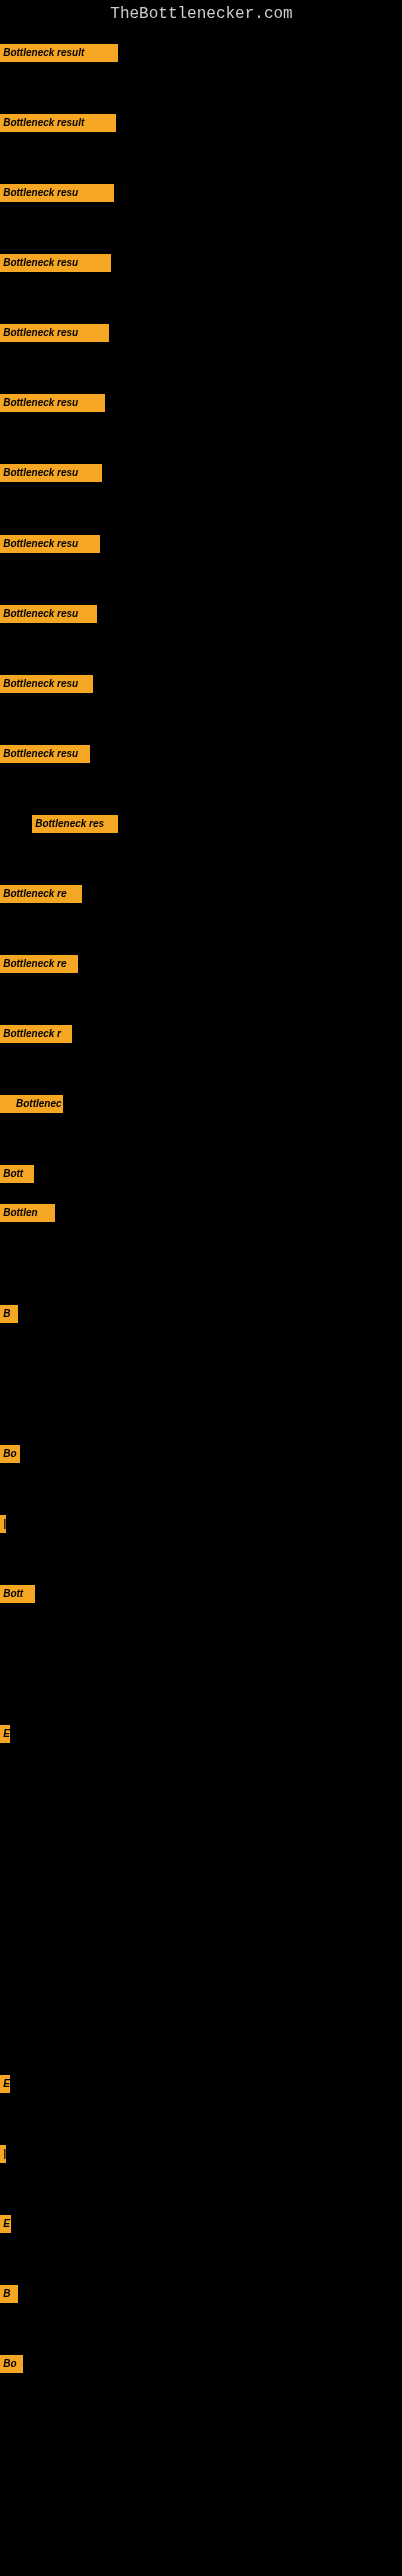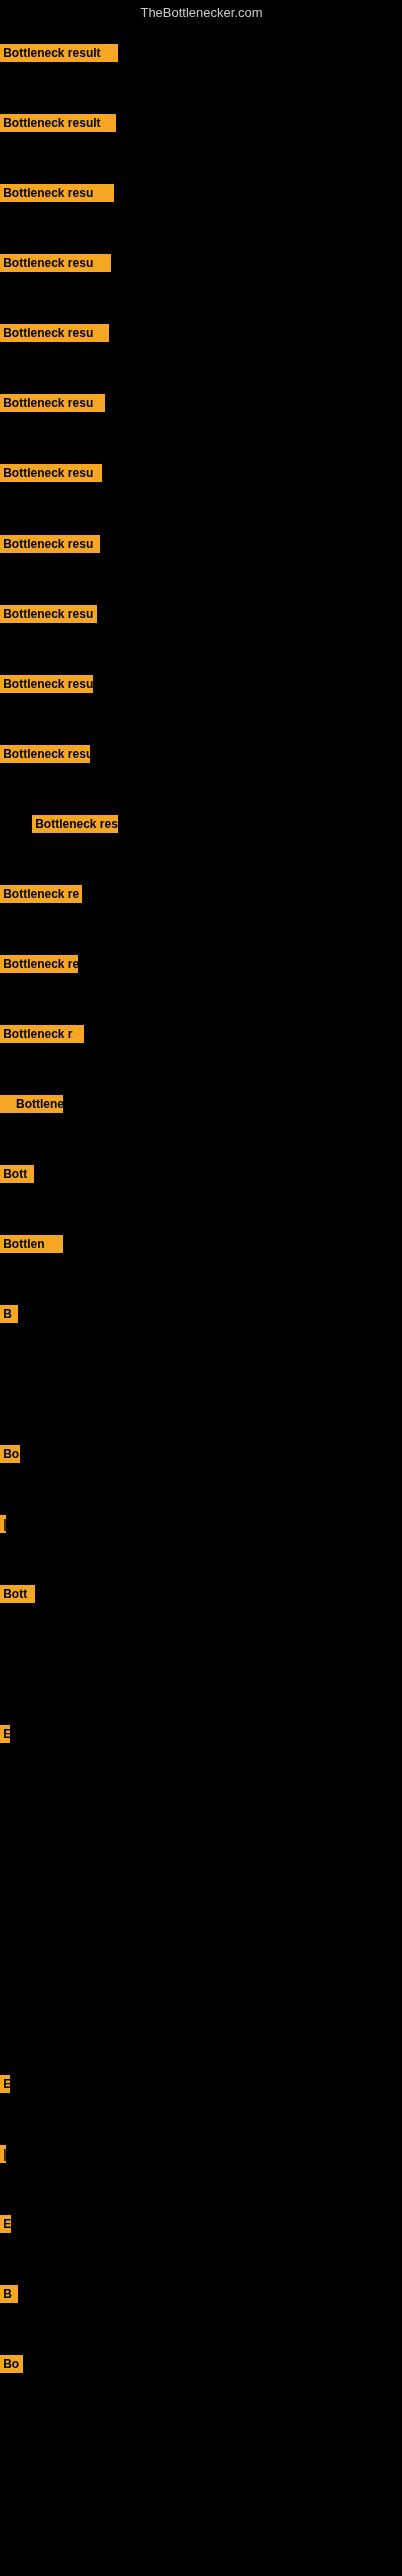--- a/index.html
+++ b/index.html
@@ -6,38 +6,40 @@
     body {
       background-color: #000;
       width: 403px;
       min-height: 2576px;
       font-family: Arial, sans-serif;
       position: relative;
     }
     .site-title {
       text-align: center;
       color: #ccc;
-      font-size: 13px;
+      font-size: 16px;
       padding: 4.8px 0 3.2px 0;
+      font-family: Liberation Mono, monospace;
     }
     .bottleneck-bar {
       position: absolute;
       left: 0;
       height: 17.7px;
       background-color: #f5a623;
       display: flex;
       align-items: center;
       padding-left: 3.2px;
       overflow: hidden;
     }
     .bottleneck-bar span {
       color: #000;
-      font-size: 12px;
+      font-size: 10px;
       font-weight: bold;
       white-space: nowrap;
+      font-style: italic;
     }
   </style>
 </head>
 <body>
 
 <div class="site-title">TheBottlenecker.com</div>
 
 <div id="bars-container">
     <div class="bottleneck-bar" style="top: 44px; width: 118px;">
       <span>Bottleneck result</span>
@@ -74,30 +76,30 @@
     </div>
     <div class="bottleneck-bar" style="top: 815px; width: 86px; margin-left: 32px;">
       <span>Bottleneck res</span>
     </div>
     <div class="bottleneck-bar" style="top: 885px; width: 82px;">
       <span>Bottleneck re</span>
     </div>
     <div class="bottleneck-bar" style="top: 955px; width: 78px;">
       <span>Bottleneck re</span>
     </div>
-    <div class="bottleneck-bar" style="top: 1025px; width: 84px;">
+    <div class="bottleneck-bar" style="top: 1025px; width: 72px;">
       <span>Bottleneck r</span>
     </div>
     <div class="bottleneck-bar" style="top: 1095px; width: 63px; padding-left: 16px;">
       <span>Bottlenec</span>
     </div>
     <div class="bottleneck-bar" style="top: 1165px; width: 34px;">
       <span>Bott</span>
     </div>
-    <div class="bottleneck-bar" style="top: 1235px; width: 63px;">
+    <div class="bottleneck-bar" style="top: 1204px; width: 55px;">
       <span>Bottlen</span>
     </div>
     <div class="bottleneck-bar" style="top: 1305px; width: 17.7px;">
       <span>B</span>
     </div>
     <div class="bottleneck-bar" style="top: 1445px; width: 20px;">
       <span>Bo</span>
     </div>
     <div class="bottleneck-bar" style="top: 1515px; width: 6.4px;">
       <span>|</span>

